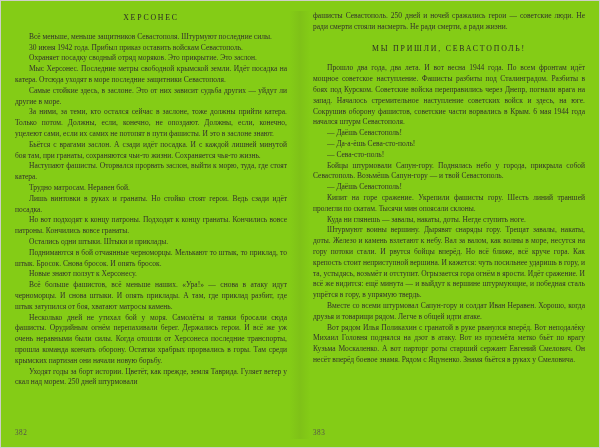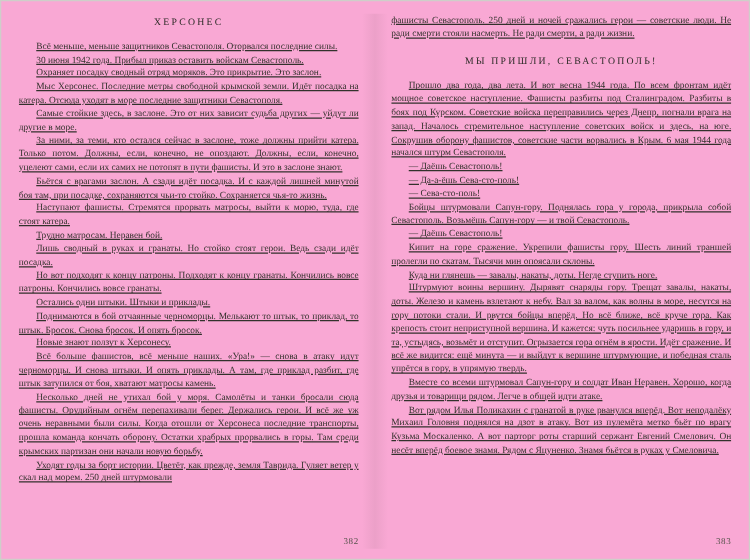--- a/index.html
+++ b/index.html
@@ -9,21 +9,21 @@
     width: 600px;
     height: 448px;
     overflow: hidden;
     background: #fbfaf7;
   }
   .scan {
     box-sizing: border-box;
     width: 600px;
     height: 448px;
     border: 1px solid #cfcec9;
-    background: #f9a8d4;
+    background: #84cc16;
     display: flex;
     padding: 10px 14px 8px 14px;
     font-family: "Liberation Serif", "DejaVu Serif", serif;
     color: #33312c;
   }
   .page {
     flex: 1 1 0;
     display: flex;
     flex-direction: column;
     overflow: hidden;
@@ -44,71 +44,70 @@
     white-space: nowrap;
   }
   .chapter-title.inner {
     margin: 11px 0 9px 0;
     text-align: center;
   }
   p.para {
     margin: 0;
     text-indent: 14px;
     text-align: justify;
-    text-decoration: underline;
   }
   p.para.no-indent {
     text-indent: 0;
   }
   .page-number {
     margin-top: auto;
-    text-align: right;
+    text-align: left;
     font-size: 7.2px;
     color: #56524b;
     padding-top: 4px;
     letter-spacing: 0.5px;
   }
 </style>
 </head>
 <body>
 
 <div class="scan">
 
   <div class="page">
     <div class="chapter-title">ХЕРСОНЕС</div>
-    <p class="para">Всё меньше, меньше защитников Севастополя. Оторвался последние силы.</p>
+    <p class="para">Всё меньше, меньше защитников Севастополя. Штурмуют последние силы.</p>
     <p class="para">30 июня 1942 года. Прибыл приказ оставить войскам Севастополь.</p>
     <p class="para">Охраняет посадку сводный отряд моряков. Это прикрытие. Это заслон.</p>
     <p class="para">Мыс Херсонес. Последние метры свободной крымской земли. Идёт посадка на катера. Отсюда уходят в море последние защитники Севастополя.</p>
     <p class="para">Самые стойкие здесь, в заслоне. Это от них зависит судьба других — уйдут ли другие в море.</p>
     <p class="para">За ними, за теми, кто остался сейчас в заслоне, тоже должны прийти катера. Только потом. Должны, если, конечно, не опоздают. Должны, если, конечно, уцелеют сами, если их самих не потопят в пути фашисты. И это в заслоне знают.</p>
-    <p class="para">Бьётся с врагами заслон. А сзади идёт посадка. И с каждой лишней минутой боя там, при посадке, сохраняются чьи-то стойко. Сохраняется чья-то жизнь.</p>
-    <p class="para">Наступают фашисты. Стремятся прорвать матросы, выйти к морю, туда, где стоят катера.</p>
+    <p class="para">Бьётся с врагами заслон. А сзади идёт посадка. И с каждой лишней минутой боя там, при гранаты, сохраняются чьи-то жизни. Сохраняется чья-то жизнь.</p>
+    <p class="para">Наступают фашисты. Оторвался прорвать заслон, выйти к морю, туда, где стоят катера.</p>
     <p class="para">Трудно матросам. Неравен бой.</p>
-    <p class="para">Лишь сводный в руках и гранаты. Но стойко стоят герои. Ведь сзади идёт посадка.</p>
+    <p class="para">Лишь винтовки в руках и гранаты. Но стойко стоят герои. Ведь сзади идёт посадка.</p>
     <p class="para">Но вот подходят к концу патроны. Подходят к концу гранаты. Кончились вовсе патроны. Кончились вовсе гранаты.</p>
     <p class="para">Остались одни штыки. Штыки и приклады.</p>
     <p class="para">Поднимаются в бой отчаянные черноморцы. Мелькают то штык, то приклад, то штык. Бросок. Снова бросок. И опять бросок.</p>
     <p class="para">Новые знают ползут к Херсонесу.</p>
     <p class="para">Всё больше фашистов, всё меньше наших. «Ура!» — снова в атаку идут черноморцы. И снова штыки. И опять приклады. А там, где приклад разбит, где штык затупился от боя, хватают матросы камень.</p>
     <p class="para">Несколько дней не утихал бой у моря. Самолёты и танки бросали сюда фашисты. Орудийным огнём перепахивали берег. Держались герои. И всё же уж очень неравными были силы. Когда отошли от Херсонеса последние транспорты, прошла команда кончать оборону. Остатки храбрых прорвались в горы. Там среди крымских партизан они начали новую борьбу.</p>
     <p class="para">Уходят годы за борт истории. Цветёт, как прежде, земля Таврида. Гуляет ветер у скал над морем. 250 дней штурмовали</p>
     <div class="page-number">382</div>
   </div>
 
   <div class="gutter"></div>
 
   <div class="page">
     <p class="para no-indent">фашисты Севастополь. 250 дней и ночей сражались герои — советские люди. Не ради смерти стояли насмерть. Не ради смерти, а ради жизни.</p>
     <div class="chapter-title inner">МЫ ПРИШЛИ, СЕВАСТОПОЛЬ!</div>
     <p class="para">Прошло два года, два лета. И вот весна 1944 года. По всем фронтам идёт мощное советское наступление. Фашисты разбиты под Сталинградом. Разбиты в боях под Курском. Советские войска переправились через Днепр, погнали врага на запад. Началось стремительное наступление советских войск и здесь, на юге. Сокрушив оборону фашистов, советские части ворвались в Крым. 6 мая 1944 года начался штурм Севастополя.</p>
     <p class="para">— Даёшь Севастополь!</p>
     <p class="para">— Да-а-ёшь Сева-сто-поль!</p>
     <p class="para">— Сева-сто-поль!</p>
-    <p class="para">Бойцы штурмовали Сапун-гору. Поднялась гора у города, прикрыла собой Севастополь. Возьмёшь Сапун-гору — и твой Севастополь.</p>
+    <p class="para">Бойцы штурмовали Сапун-гору. Поднялась небо у города, прикрыла собой Севастополь. Возьмёшь Сапун-гору — и твой Севастополь.</p>
     <p class="para">— Даёшь Севастополь!</p>
     <p class="para">Кипит на горе сражение. Укрепили фашисты гору. Шесть линий траншей пролегли по скатам. Тысячи мин опоясали склоны.</p>
     <p class="para">Куда ни глянешь — завалы, накаты, доты. Негде ступить ноге.</p>
     <p class="para">Штурмуют воины вершину. Дырявят снаряды гору. Трещат завалы, накаты, доты. Железо и камень взлетают к небу. Вал за валом, как волны в море, несутся на гору потоки стали. И рвутся бойцы вперёд. Но всё ближе, всё круче гора. Как крепость стоит неприступной вершина. И кажется: чуть посильнее ударишь в гору, и та, устыдясь, возьмёт и отступит. Огрызается гора огнём в ярости. Идёт сражение. И всё же видится: ещё минута — и выйдут к вершине штурмующие, и победная сталь упрётся в гору, в упрямую твердь.</p>
     <p class="para">Вместе со всеми штурмовал Сапун-гору и солдат Иван Неравен. Хорошо, когда друзья и товарищи рядом. Легче в общей идти атаке.</p>
     <p class="para">Вот рядом Илья Поликахин с гранатой в руке рванулся вперёд. Вот неподалёку Михаил Головня поднялся на дзот в атаку. Вот из пулемёта метко бьёт по врагу Кузьма Москаленко. А вот парторг роты старший сержант Евгений Смелович. Он несёт вперёд боевое знамя. Рядом с Яцуненко. Знамя бьётся в руках у Смеловича.</p>
     <div class="page-number">383</div>
   </div>
 
 </div>

